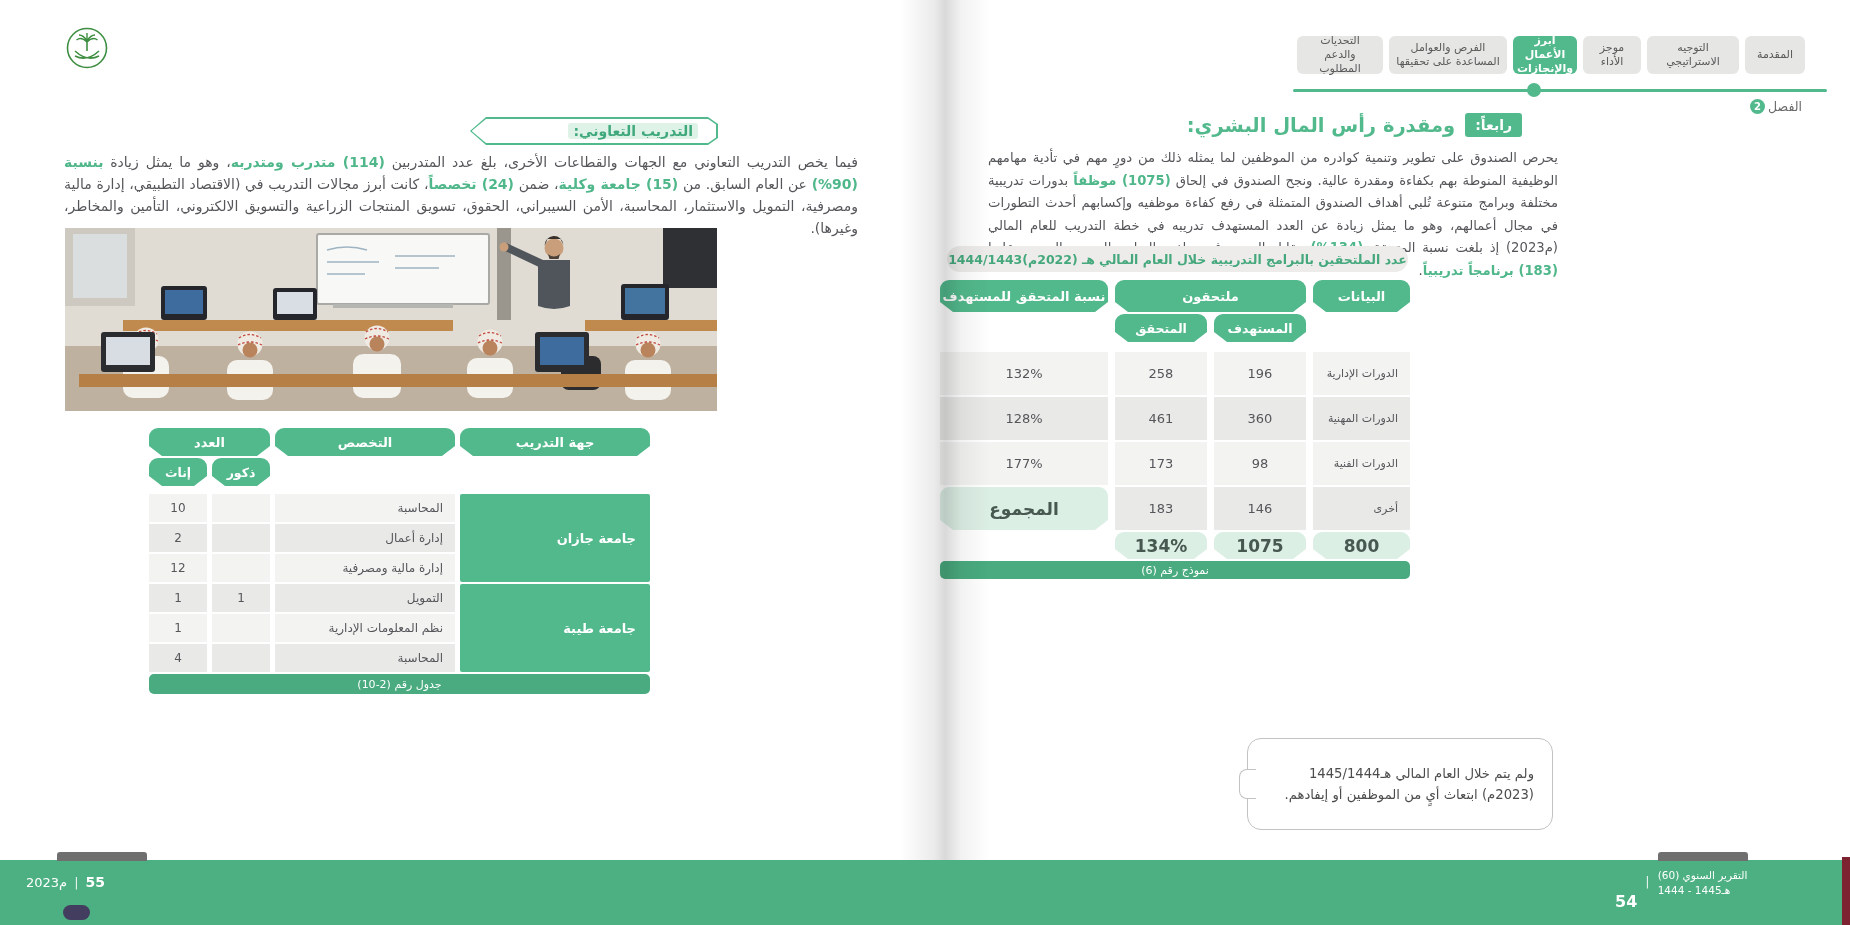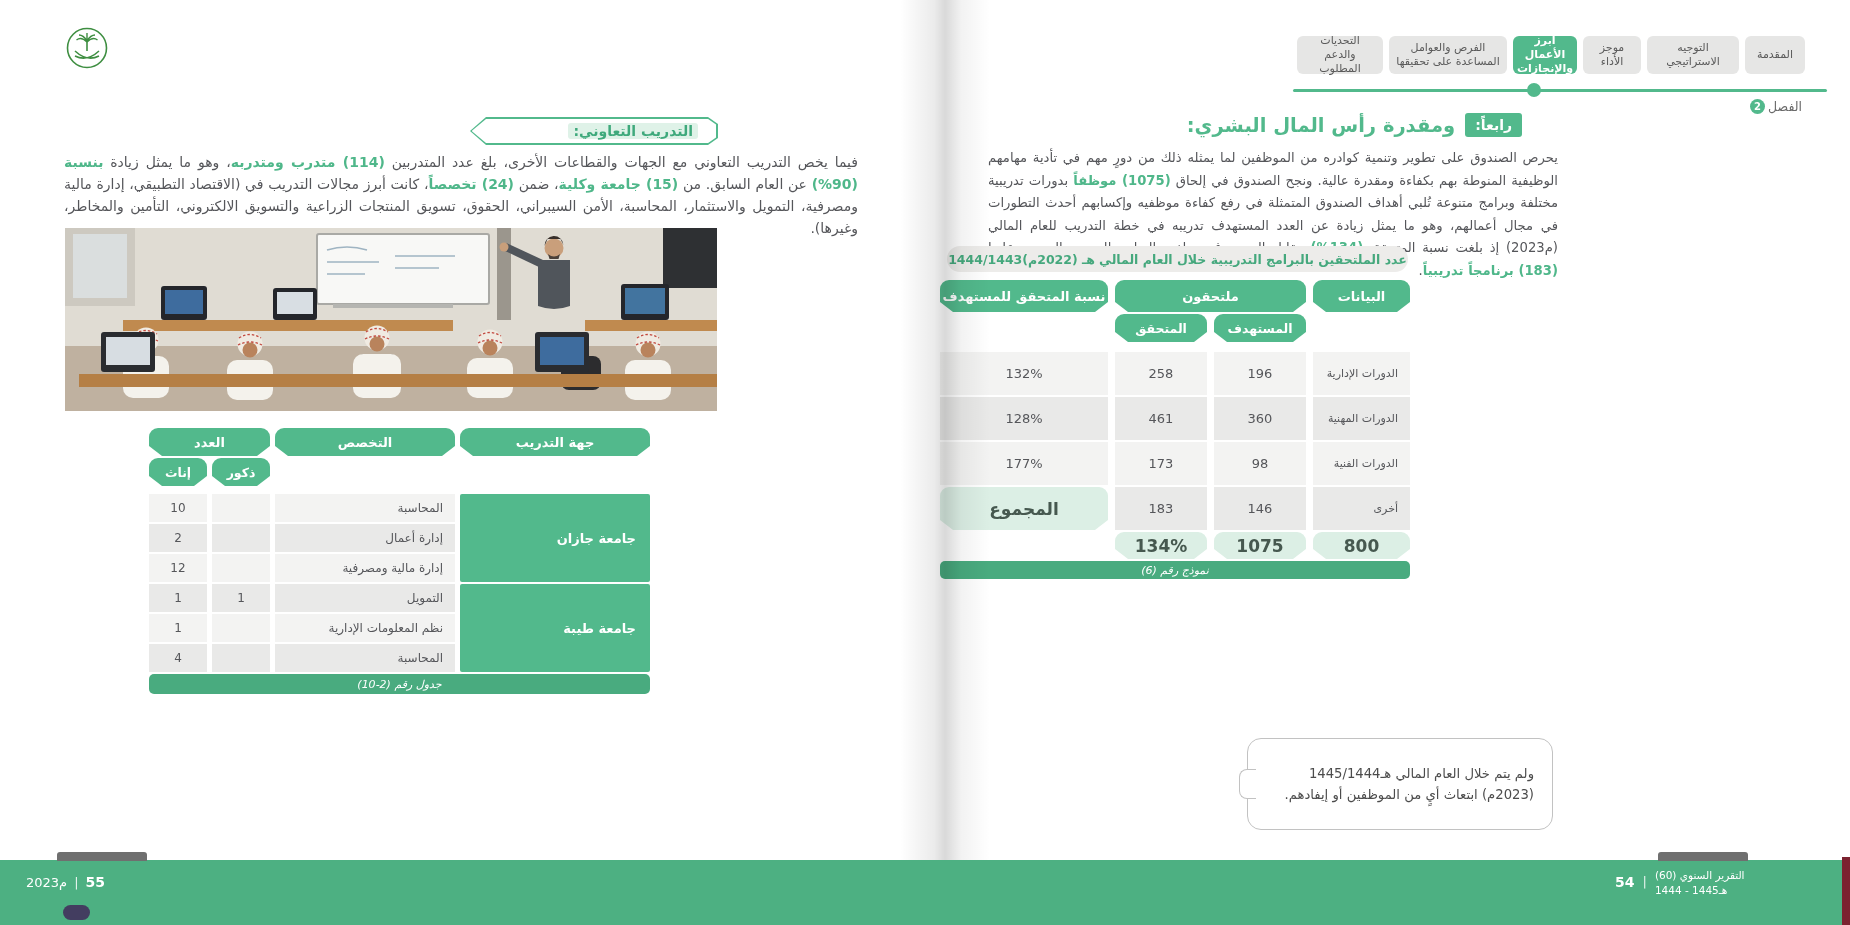--- a/index.html
+++ b/index.html
@@ -53,21 +53,21 @@
     display:flex;align-items:center;justify-content:center;text-align:center;border-radius:9px 9px 6px 6px;
     clip-path:polygon(0 0,100% 0,100% calc(100% - 10px),calc(100% - 13px) 100%,13px 100%,0 calc(100% - 10px));}
   .ribbon.sub{font-size:12.5px;height:28px;align-self:start;}
   .ribbon.light{background:var(--green-pale);color:#46584F;font-size:17px;}
   .span2{grid-column:span 2;}
   .ghost{background:transparent;}
   .cell{background:var(--row);display:flex;align-items:center;justify-content:center;font-size:13px;color:var(--ink);}
   .cell.alt{background:var(--row-alt);}
   .cell.cat{justify-content:flex-start;padding:0 12px;font-size:11px;}
   .caption{grid-column:1/-1;background:var(--green-deep);color:#fff;font-size:11px;border-radius:5px;
-    display:flex;align-items:center;justify-content:center;font-style:italic;}
+    display:flex;align-items:center;justify-content:center;}
 
   
   .callout{position:absolute;left:1247px;top:731px;width:306px;height:92px;background:#fff;
     border:1.6px solid #C2C2C2;border-radius:14px;direction:rtl;display:flex;align-items:center;
     padding:0 18px;font-size:13.2px;line-height:1.6;color:#4c4c4c;text-align:right;margin-top:7px;}
   .callout::before{content:"";position:absolute;left:-9px;top:50%;transform:translateY(-50%);
     width:16px;height:28px;background:#fff;border:1.6px solid #C2C2C2;border-right:none;border-radius:8px 0 0 8px;}
 
   
   .logo{position:absolute;left:66px;top:27px;width:42px;height:42px;}
@@ -88,21 +88,21 @@
 
   
   .footer{position:absolute;left:0;top:860px;width:1850px;height:65px;background:#4DB082;z-index:4;}
   .ftab{position:absolute;top:852px;width:90px;height:9px;background:#6F6F6F;border-radius:3px 3px 0 0;z-index:5;}
   .ftab.l{left:57px}.ftab.r{left:1658px}
   .f-left{position:absolute;left:26px;top:874px;display:flex;align-items:center;gap:7px;color:#fff;z-index:6;}
   .f-left .year{font-size:13px;letter-spacing:4px;}
   .f-left .num{font-size:14px;font-weight:700;}
   .f-div{font-size:13px;opacity:.85;}
   .f-right{position:absolute;left:1615px;top:868px;display:flex;align-items:flex-start;gap:8px;color:#fff;z-index:6;}
-  .f-right .num{font-size:14px;font-weight:700;margin-top:6px;}
+  .f-right .num{font-size:16px;font-weight:700;margin-top:24px;}
   .f-right .f-div{margin-top:6px;}
   .f-right .col{display:flex;flex-direction:column;font-size:10.5px;line-height:1.45;text-align:right;direction:rtl;}
   .f-right .yrs{letter-spacing:2px;direction:ltr;text-align:left;}
   .purple-pill{position:absolute;left:63px;top:905px;width:27px;height:15px;background:#433D60;border-radius:8px;z-index:7;}
   .maroon-strip{position:absolute;left:1842px;top:857px;width:8px;height:68px;background:#7C2230;z-index:7;}
 </style>
 </head>
 <body>
 
 <div class="canvas">

